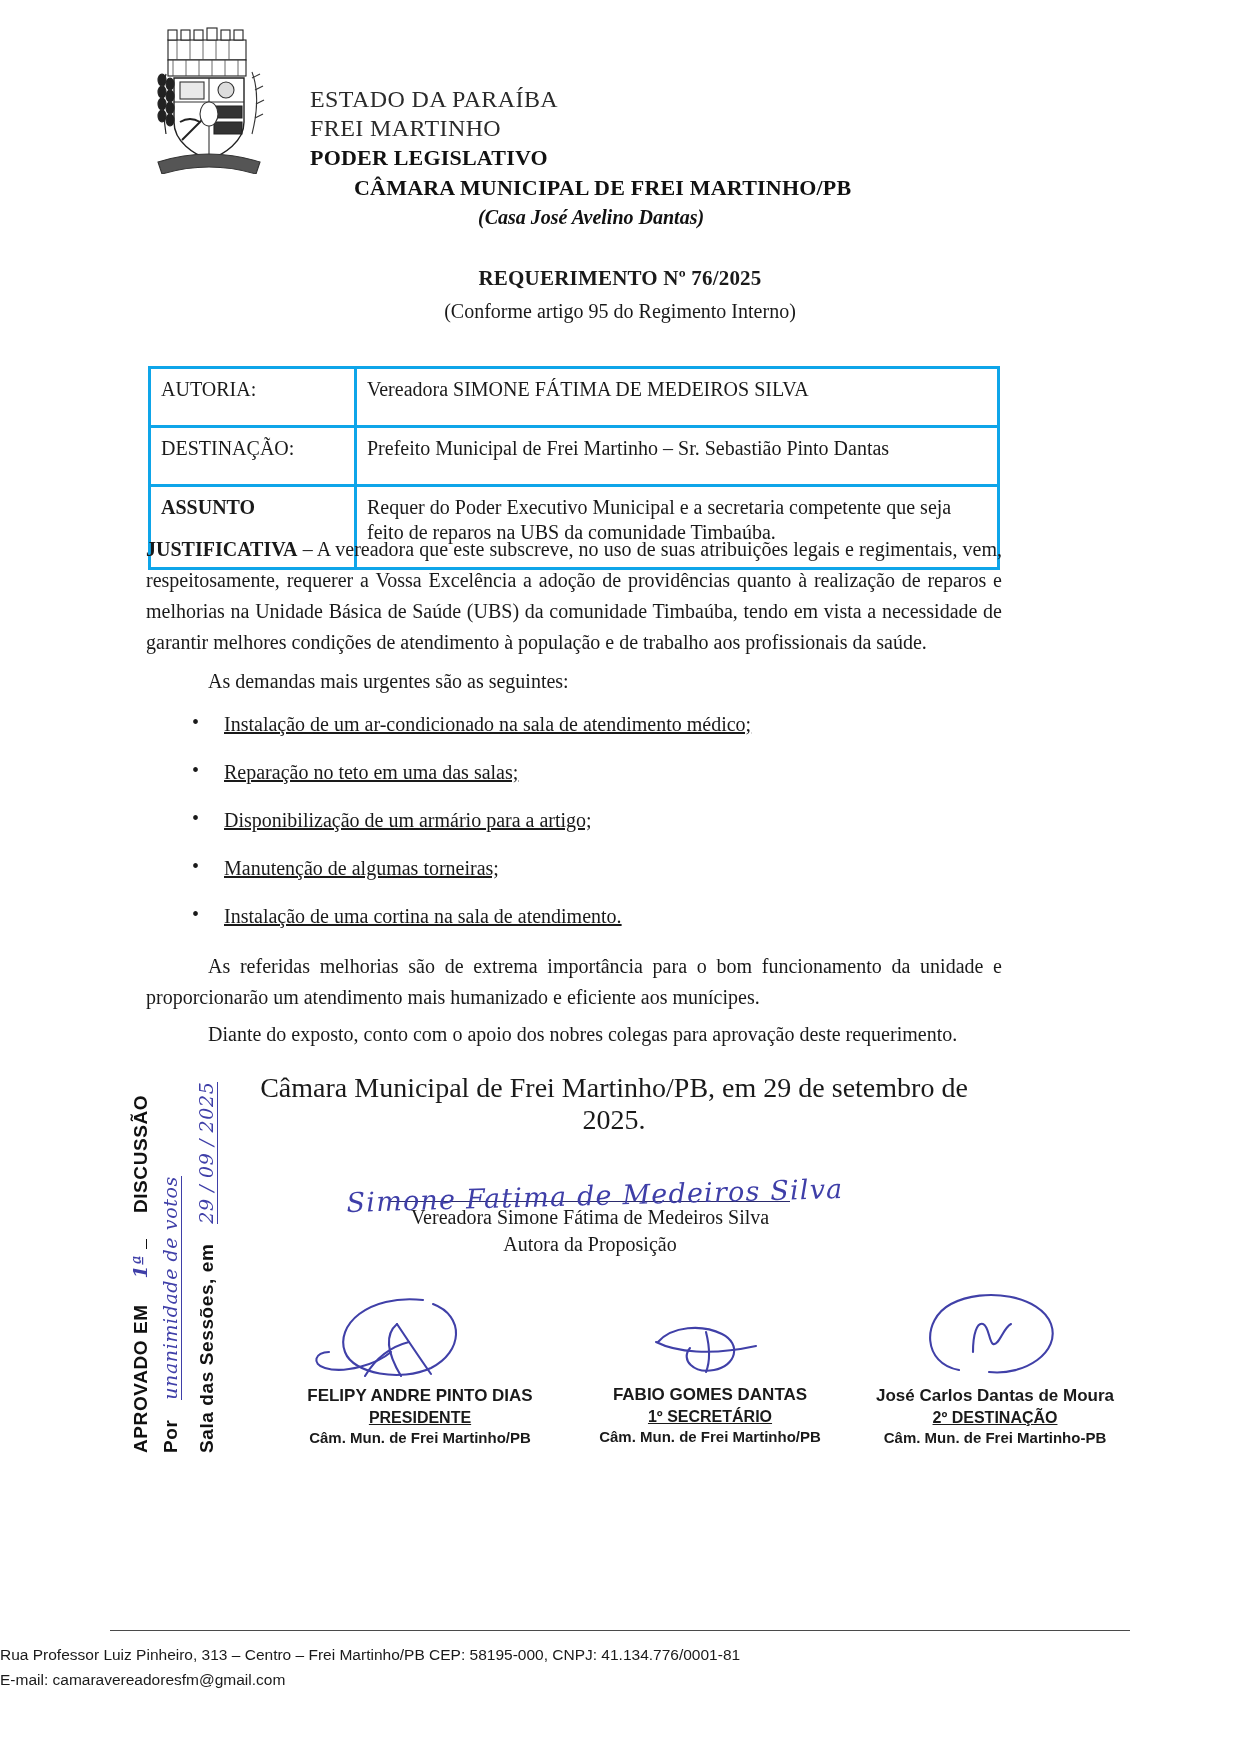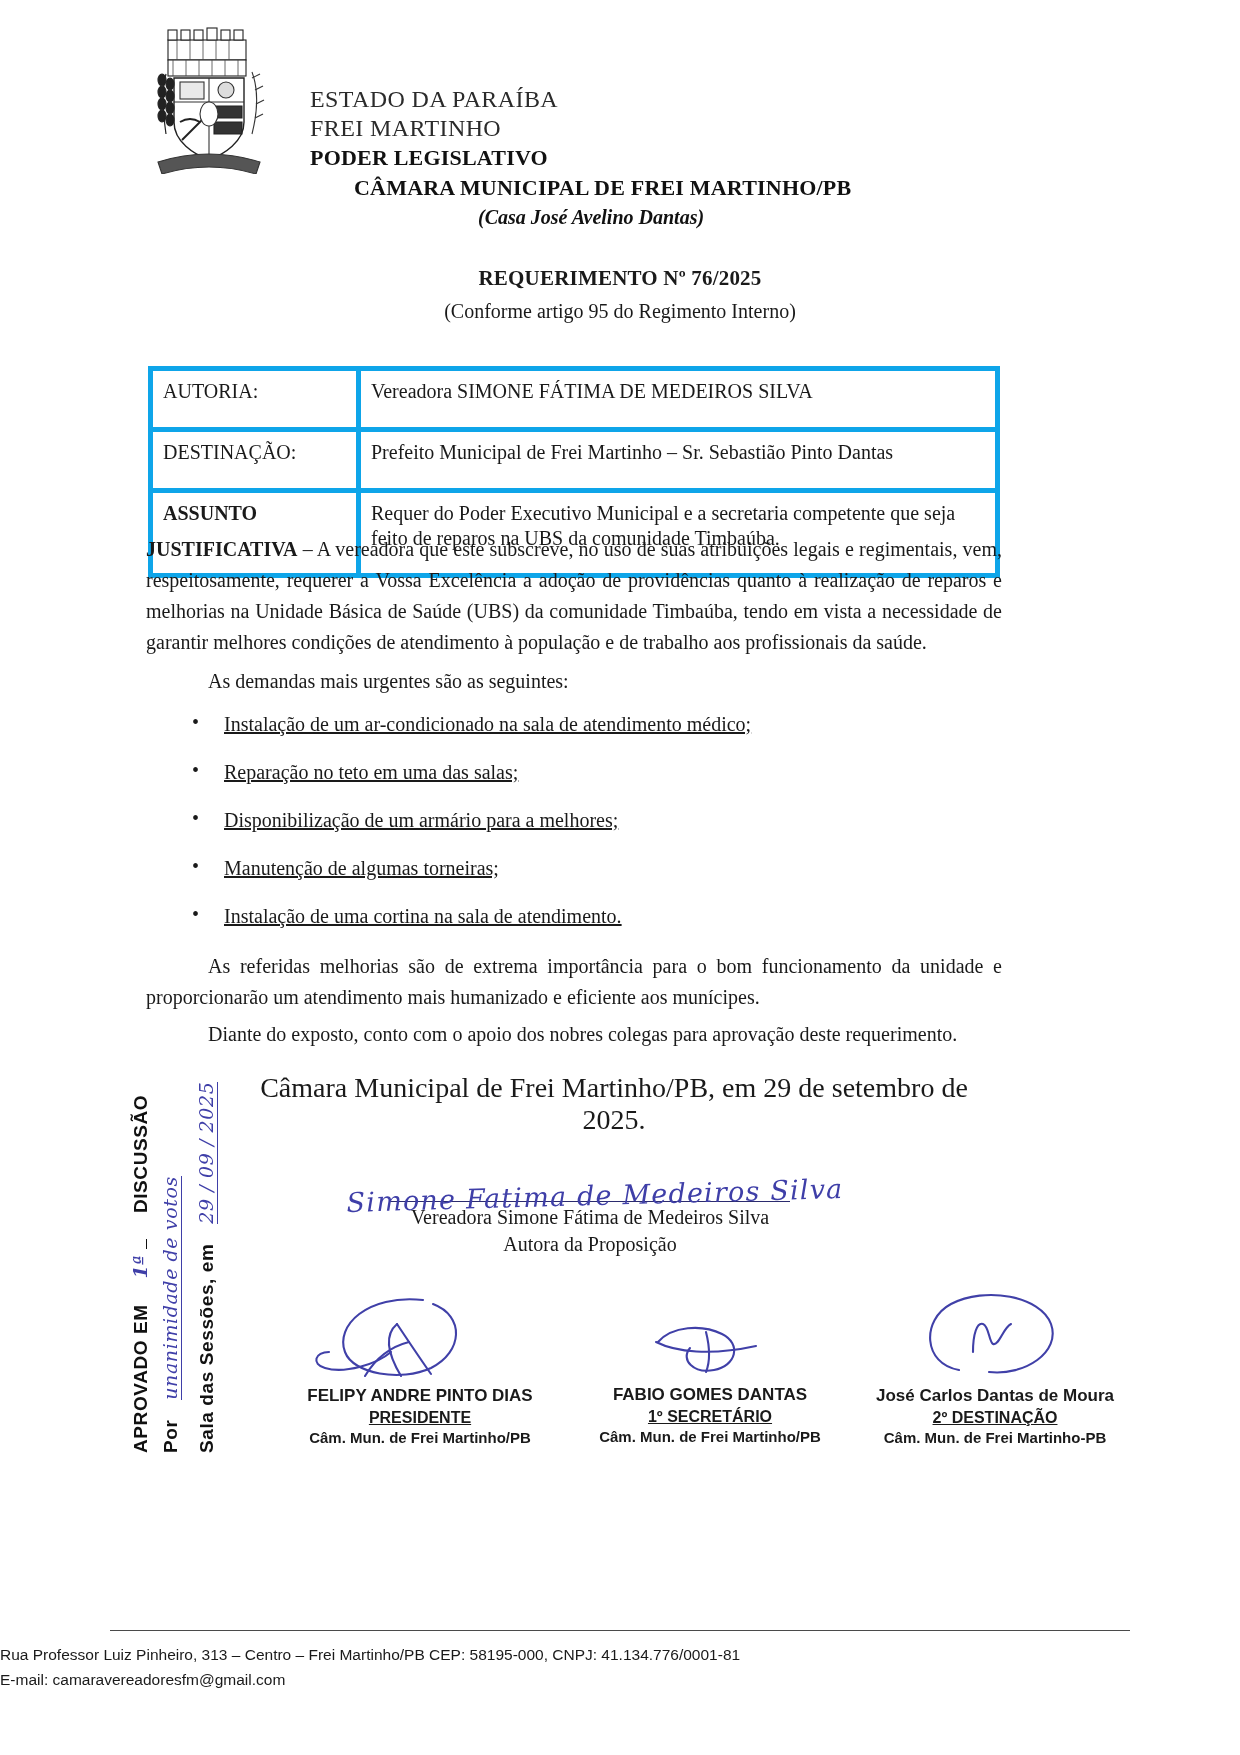--- a/index.html
+++ b/index.html
@@ -93,21 +93,21 @@
   
   .info-table {
     position: absolute;
     left: 148px;
     top: 366px;
     width: 852px;
     border-collapse: collapse;
     table-layout: fixed;
   }
   .info-table td {
-    border: 5px solid #0ea5e9;
+    border: 3px solid #0ea5e9;
     padding: 8px 8px 10px 10px;
     font-size: 20px;
     vertical-align: top;
     line-height: 25px;
   }
   .info-table td.label { width: 185px; }
   .info-table td.label.bold { font-weight: bold; }
   .info-table tr.r1 td { height: 38px; }
   .info-table tr.r2 td { height: 38px; }
   .info-table tr.r3 td { height: 62px; }
@@ -378,21 +378,21 @@
     </table>
 
   <div class="body-block">
     <p class="just"><b>JUSTIFICATIVA</b><span> – A vereadora que este subscreve, no uso de suas atribuições legais e regimentais, vem, respeitosamente, requerer a Vossa Excelência a adoção de providências quanto à realização de reparos e melhorias na Unidade Básica de Saúde (UBS) da comunidade Timbaúba, tendo em vista a necessidade de garantir melhores condições de atendimento à população e de trabalho aos profissionais da saúde.</span></p>
 
     <p class="indent">As demandas mais urgentes são as seguintes:</p>
 
     <ul class="demands">
       <li>Instalação de um ar-condicionado na sala de atendimento médico;</li>
       <li>Reparação no teto em uma das salas;</li>
-      <li>Disponibilização de um armário para a melhores;</li>
+      <li>Disponibilização de um armário para a artigo;</li>
       <li>Manutenção de algumas torneiras;</li>
       <li>Instalação de uma cortina na sala de atendimento.</li>
     </ul>
 
     <p class="para-after">As referidas melhorias são de extrema importância para o bom funcionamento da unidade e proporcionarão um atendimento mais humanizado e eficiente aos munícipes.</p>
     <p class="para-after">Diante do exposto, conto com o apoio dos nobres colegas para aprovação deste requerimento.</p>
 
     <p class="datline">Câmara Municipal de Frei Martinho/PB, em 29 de setembro de 2025.</p>
   </div>
 

